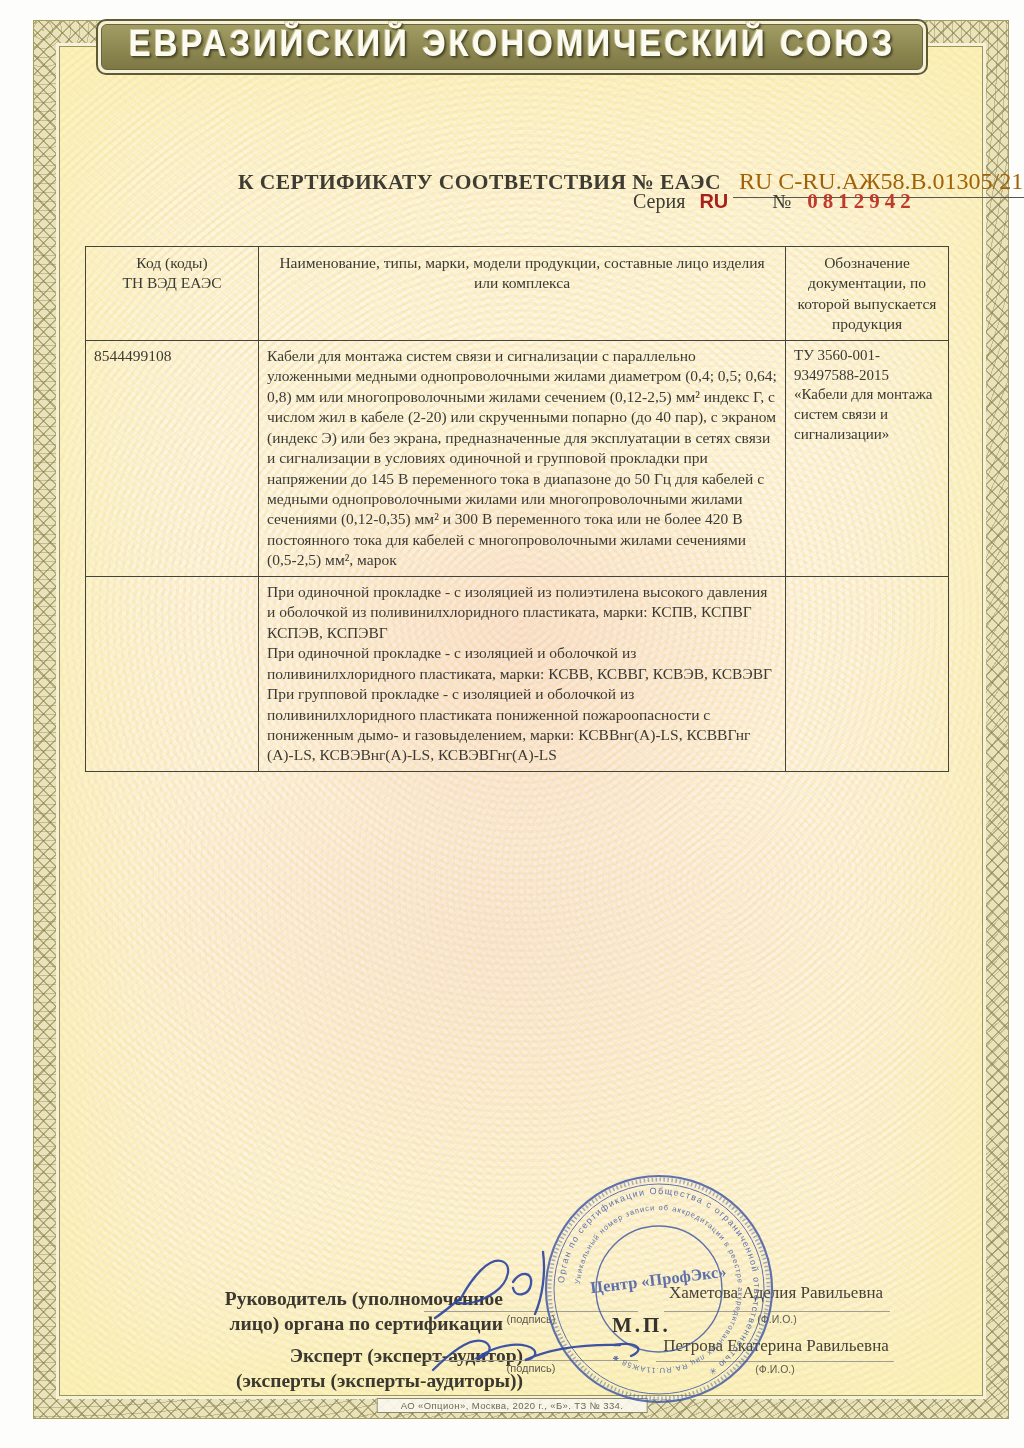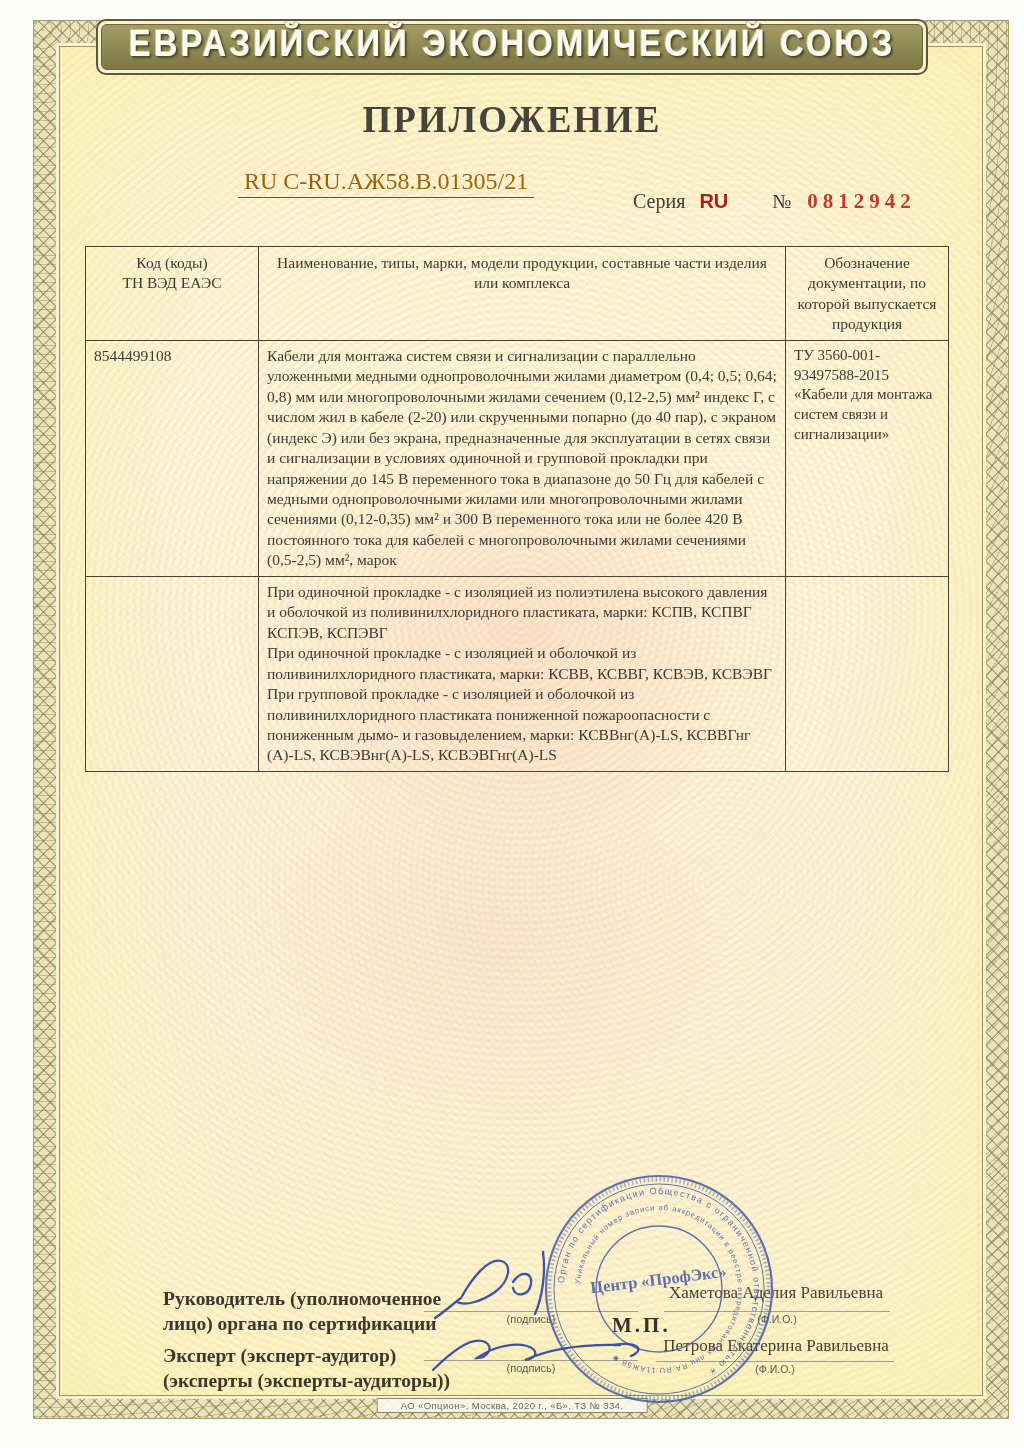--- a/index.html
+++ b/index.html
@@ -90,21 +90,21 @@
   .product-table td { border:1.6px solid #45443c; vertical-align:top; padding:5px 8px; }
   .product-table td.hdr { text-align:center; padding-top:6px; white-space:pre-line;margin-top:14px; }
   .row-header td { height:69px; }
   .row-1 td { height:203px; }
   .row-2 td { height:180px;margin-top:35px; }
   .cell-pre { white-space:pre-line; }
   .cell-docs { font-size:15px; padding:6px 6px; }
   
   .sig-label {
     position:absolute; font-size:19.5px; font-weight:700; color:#3a382f;
-    white-space:pre-line; line-height:1.28; z-index:5;
+    white-space:pre-line; line-height:1.28; z-index:5;text-align:right;
   }
   .lbl-head   { left:163px; top:1287px; width:340px; }
   .lbl-expert { left:163px; top:1344px; width:360px; }
   .sig-field {
     position:absolute; border-top:1px solid #a39f90; text-align:center;
     font-size:11px; color:#5d5b50; padding-top:1px; z-index:6;
     font-family:"Liberation Sans",sans-serif;
   }
   .field-sign-1 { left:424px; top:1311px; width:214px; }
   .field-sign-2 { left:424px; top:1360px; width:214px; }
@@ -138,23 +138,23 @@
 
   <div class="border-band"></div>
   <div class="content-bg"></div>
 
   <div class="banner">
     <div class="banner-inner">
       <span>ЕВРАЗИЙСКИЙ ЭКОНОМИЧЕСКИЙ СОЮЗ</span>
     </div>
   </div>
 
-  <div class="doc-title">ПРИЛОЖЕНИЕ</div>
 
   <div class="cert-line">
+    <span class="cert-label">К СЕРТИФИКАТУ СООТВЕТСТВИЯ № ЕАЭС</span>
     <span class="cert-number">RU С-RU.АЖ58.В.01305/21</span>
   </div>
 
   <div class="series-line">
     <span class="series-label">Серия</span>
     <span class="series-value">RU</span>
     <span class="number-sign">№</span>
     <span class="form-number">0812942</span>
   </div>
 
@@ -162,21 +162,21 @@
   <table class="product-table">
     <colgroup>
         <col style="width:173px">
         <col style="width:527px">
         <col style="width:163px">
       </colgroup>
     <tbody>
         <tr class="row-header">
       <td class="hdr">Код (коды)
 ТН ВЭД ЕАЭС</td>
-      <td class="hdr">Наименование, типы, марки, модели продукции, составные части изделия
+      <td class="hdr">Наименование, типы, марки, модели продукции, составные лицо изделия
 или комплекса</td>
       <td class="hdr">Обозначение
 документации, по
 которой выпускается
 продукция</td>
     </tr>
     <tr class="row-1">
       <td>8544499108</td>
       <td>Кабели для монтажа систем связи и сигнализации с параллельно уложенными медными однопроволочными жилами диаметром (0,4; 0,5; 0,64; 0,8) мм или многопроволочными жилами сечением (0,12-2,5) мм² индекс Г, с числом жил в кабеле (2-20) или скрученными попарно (до 40 пар),  с экраном (индекс Э) или без экрана, предназначенные для эксплуатации в сетях связи и сигнализации в условиях одиночной и групповой прокладки при напряжении до 145 В переменного тока в диапазоне до 50 Гц для кабелей с медными однопроволочными  жилами или многопроволочными жилами сечениями (0,12-0,35) мм² и 300 В переменного тока или не более 420 В постоянного тока для кабелей с многопроволочными жилами сечениями (0,5-2,5) мм², марок</td>
       <td class="cell-docs">ТУ 3560-001-93497588-2015 «Кабели для монтажа систем связи и сигнализации»</td>

